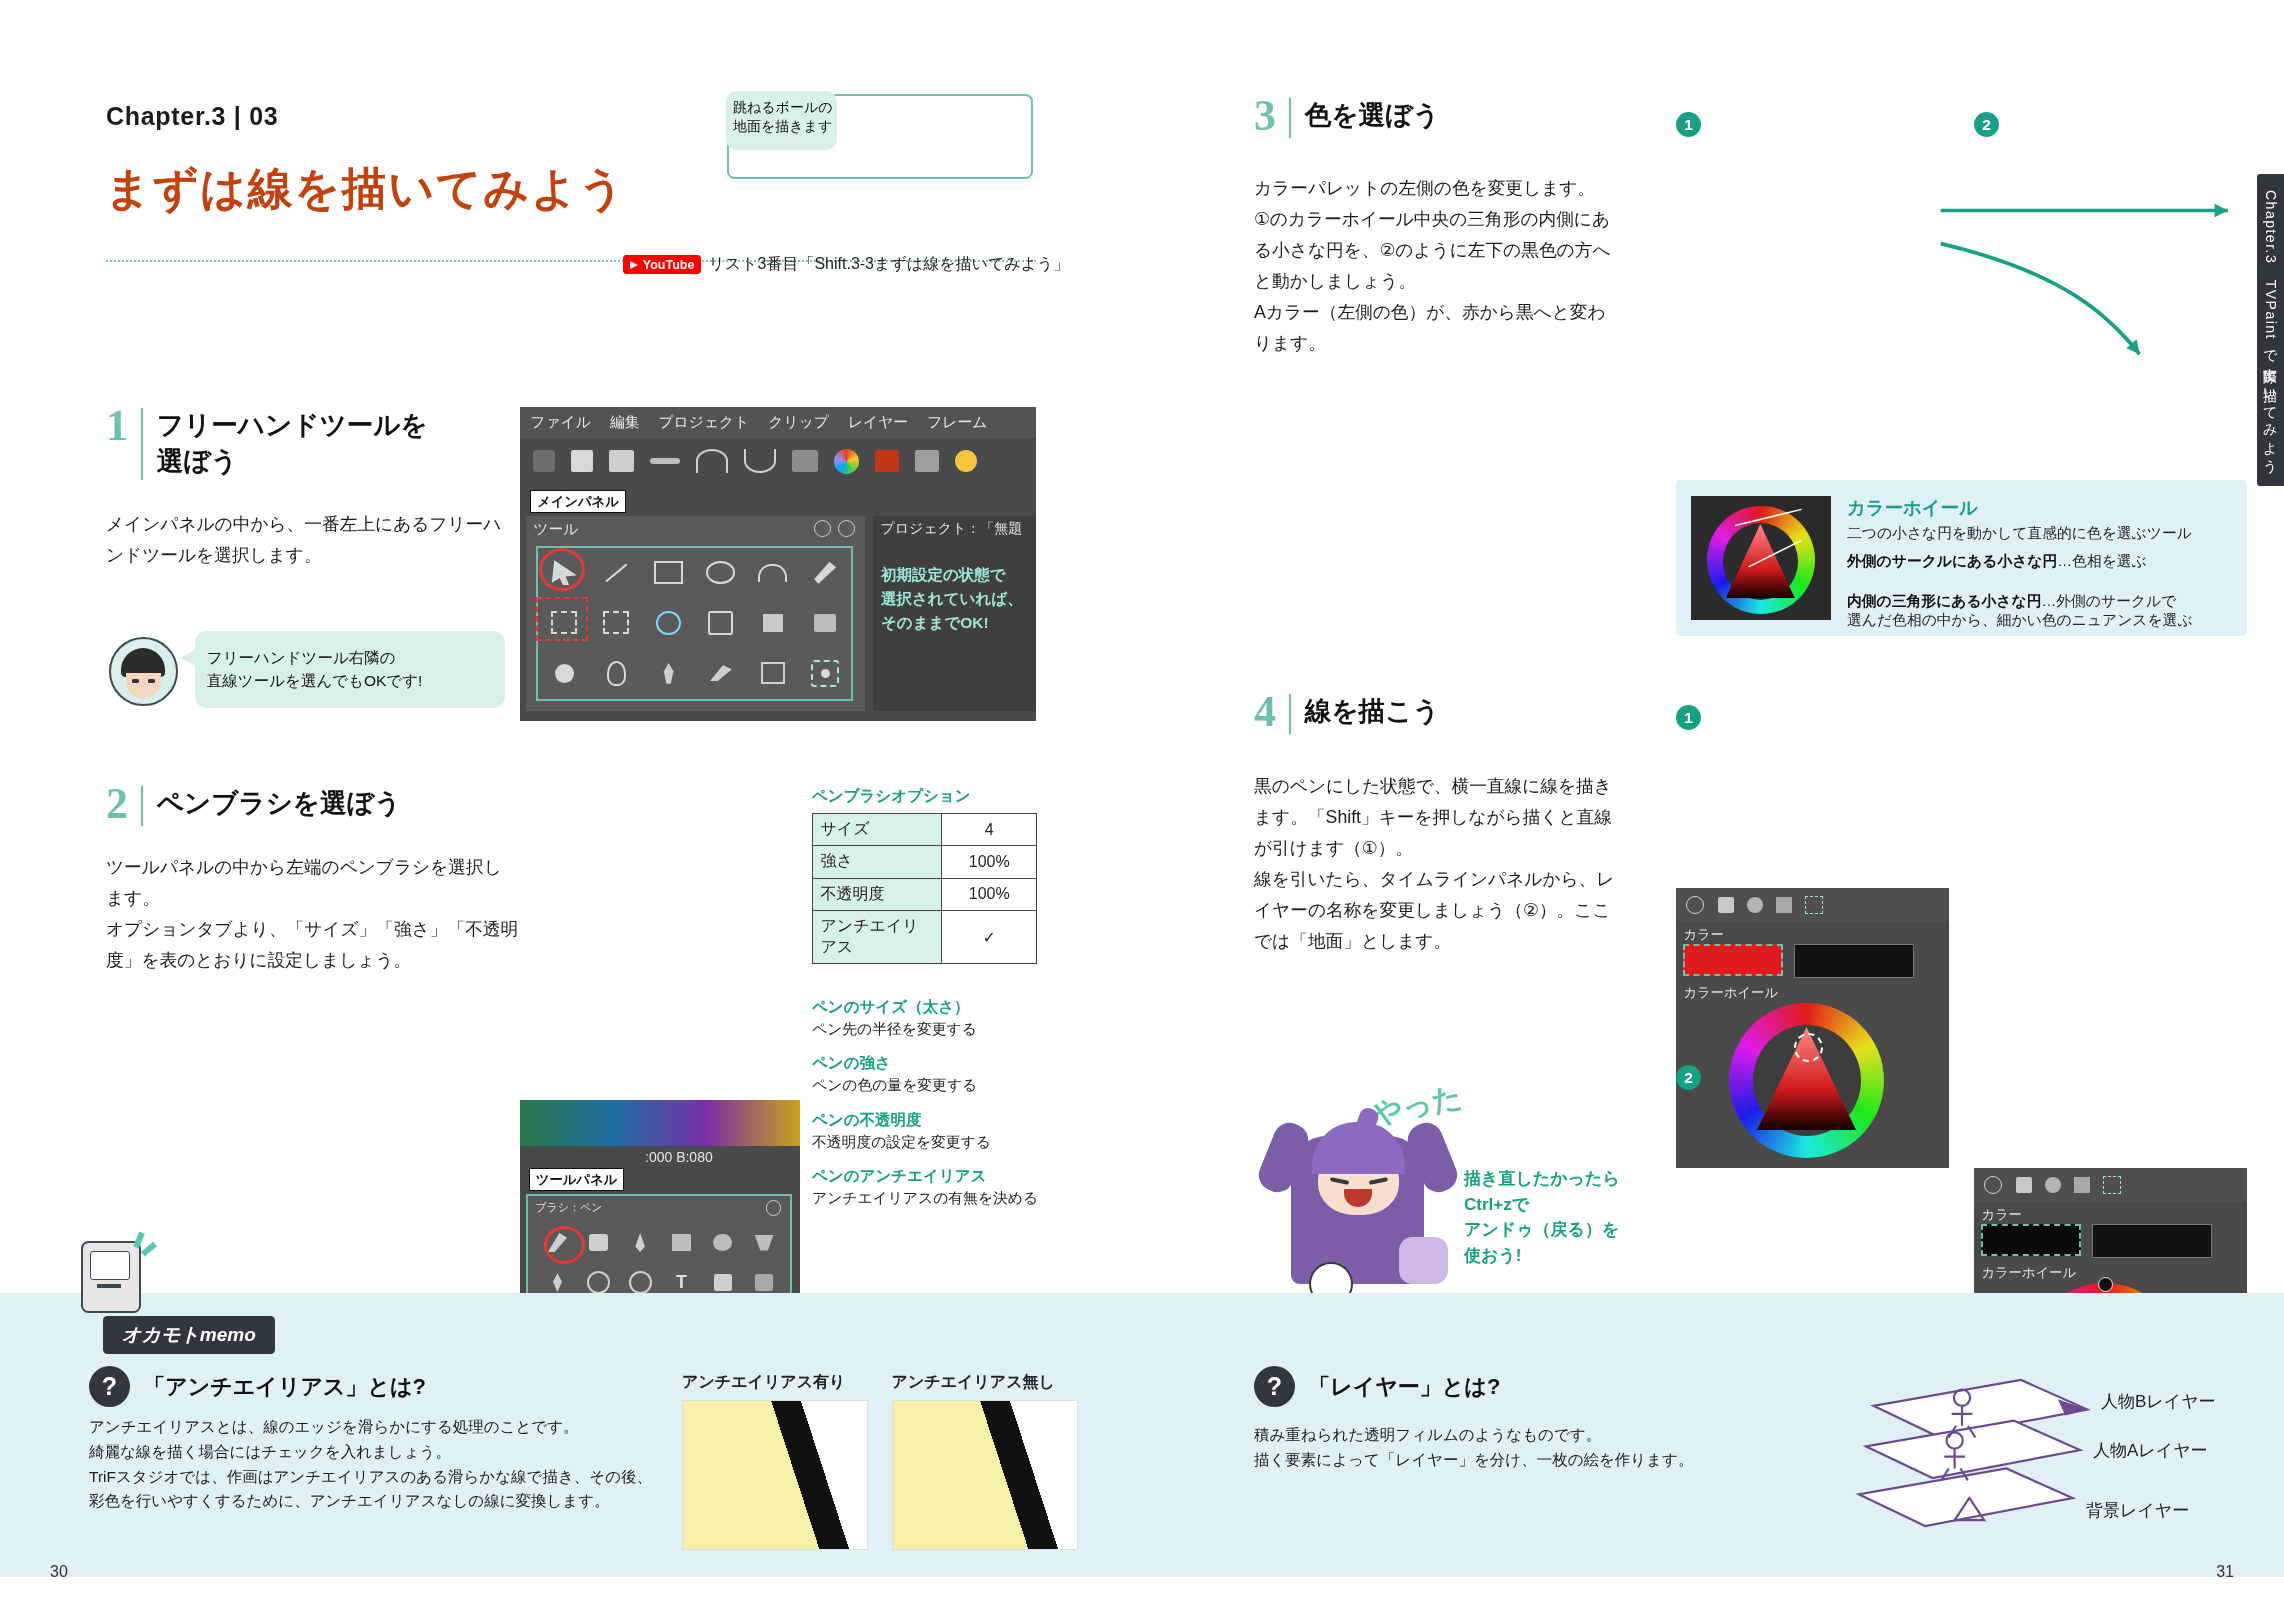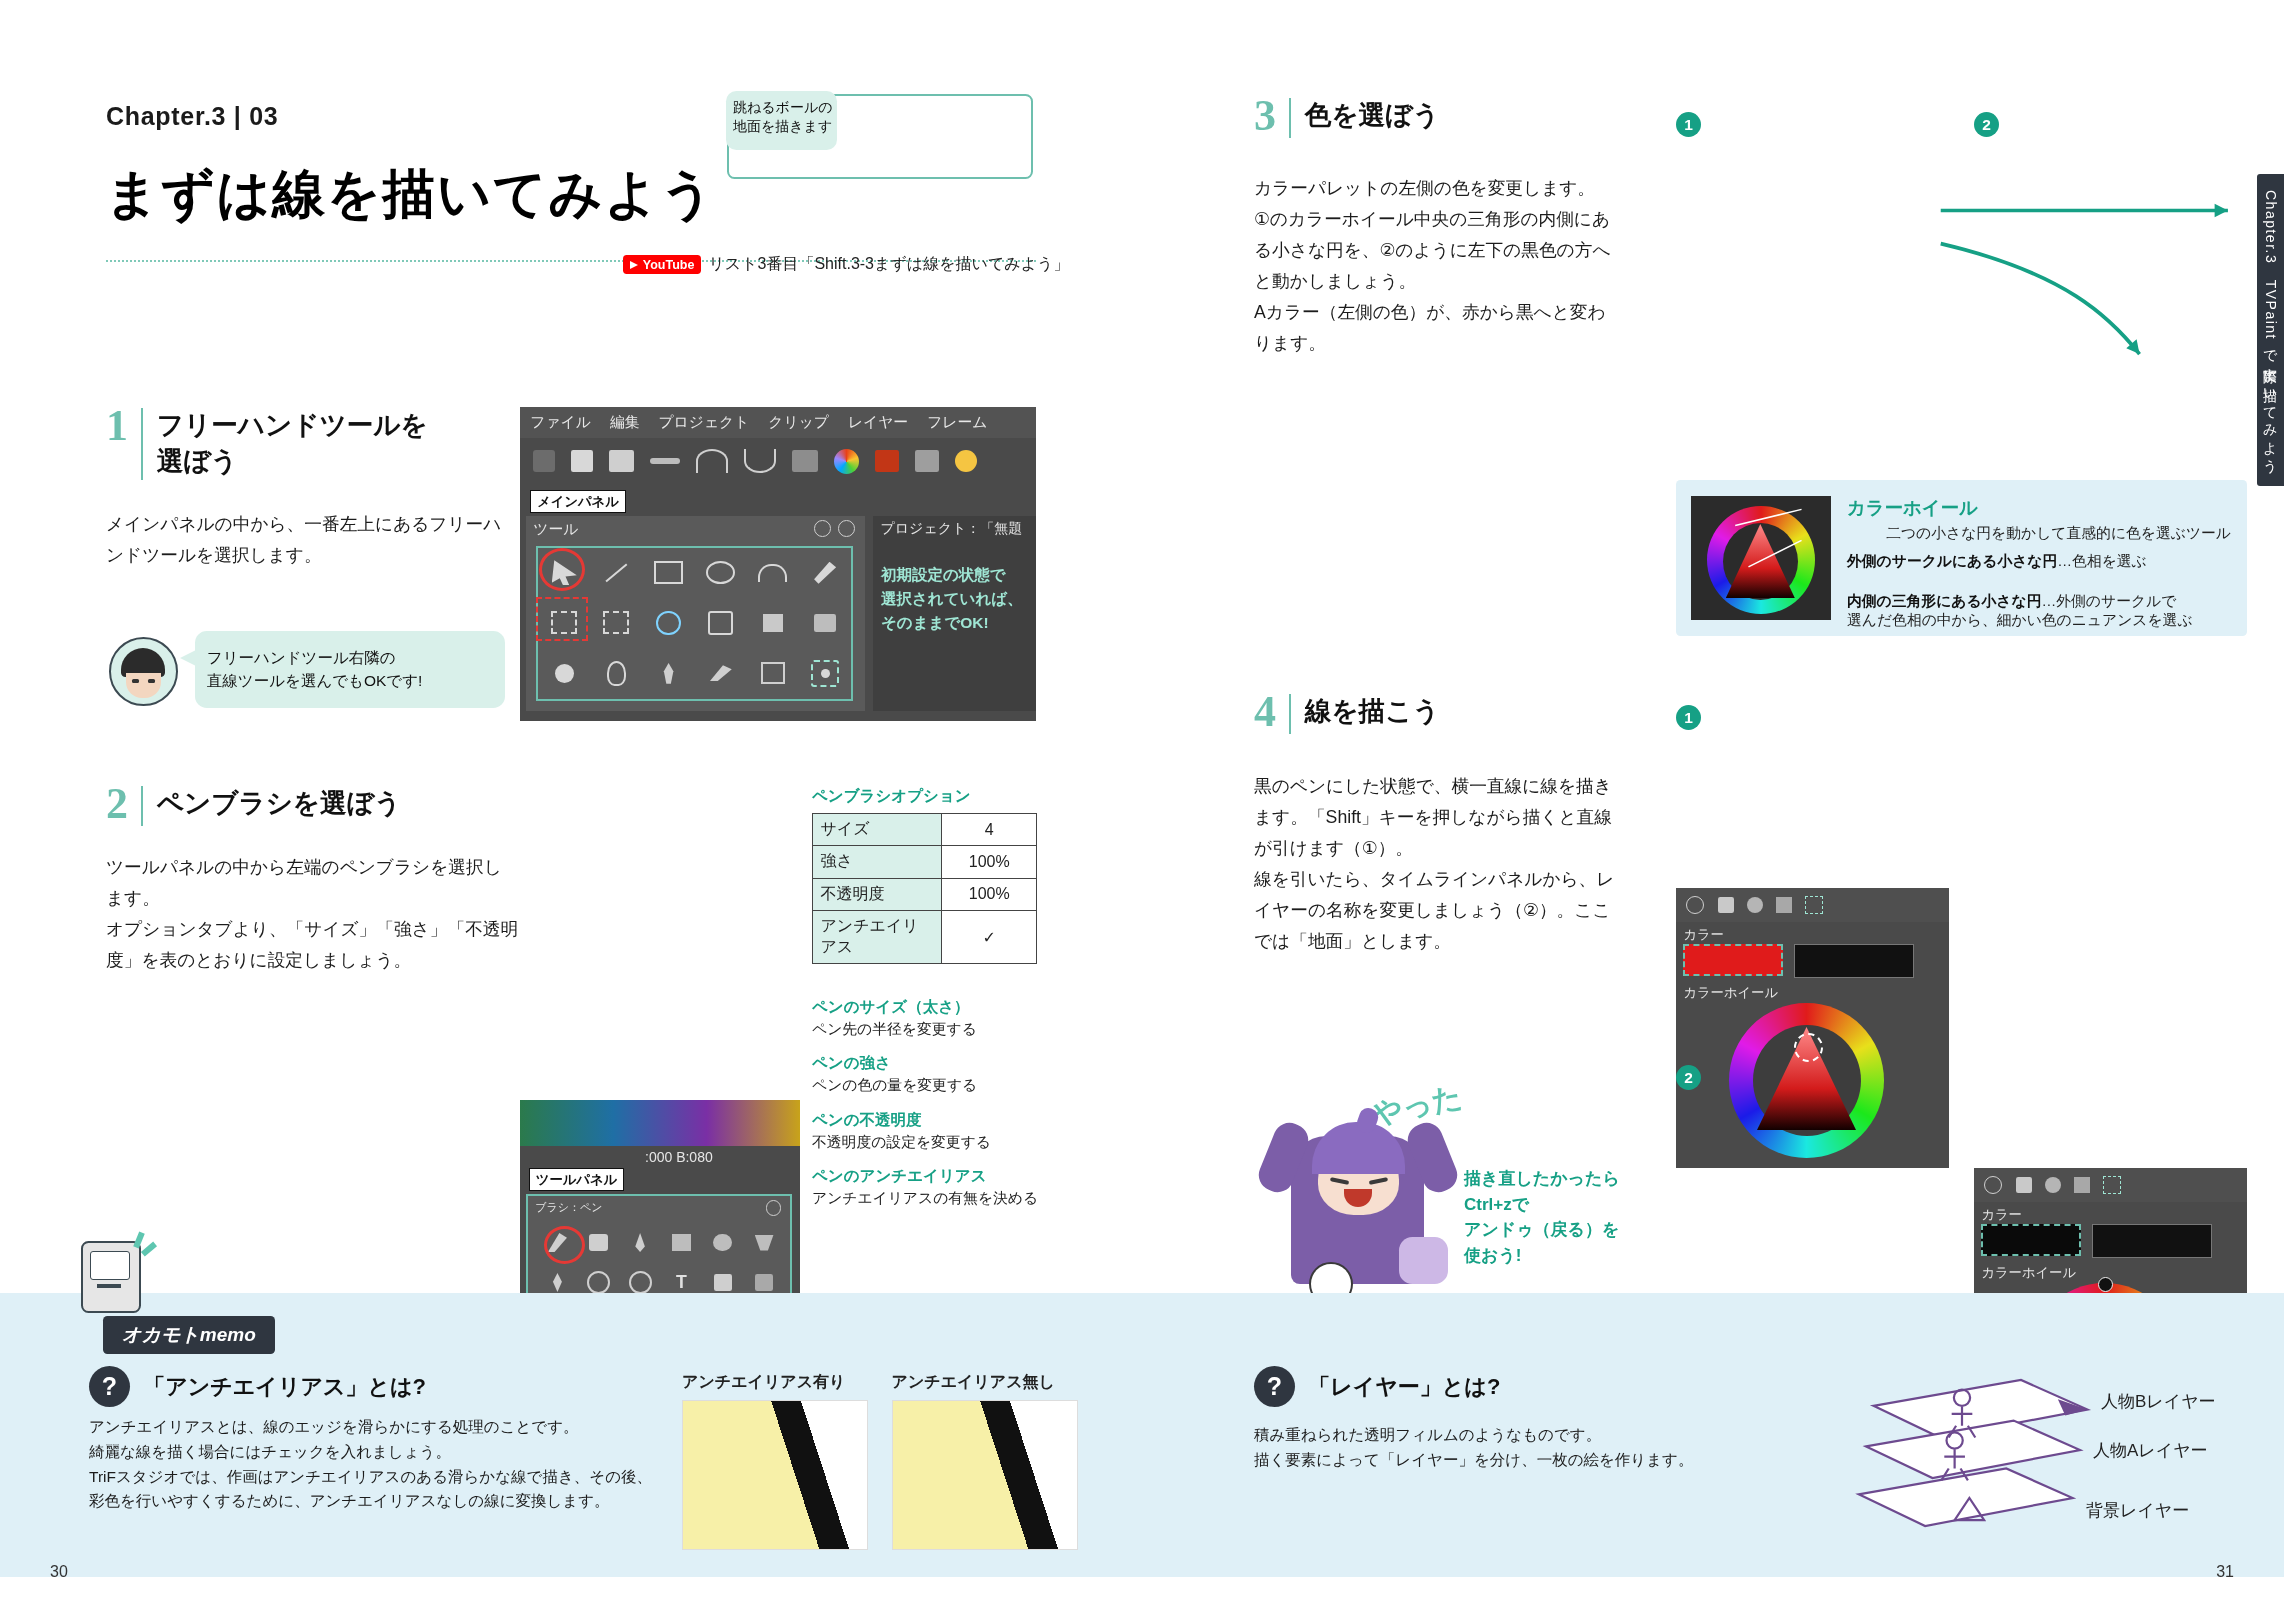--- a/index.html
+++ b/index.html
@@ -9,21 +9,21 @@
     font-family:"Liberation Sans","DejaVu Sans",sans-serif;
     color:#222222;
     position:relative;
     overflow:hidden;
   }
   .page{position:absolute;inset:0;}
   .abs{position:absolute;}
 
   
   .chapter-label{font-size:25px;font-weight:bold;letter-spacing:0.7px;color:#1b1b1b;}
-  .main-title{font-size:53px;font-weight:bold;letter-spacing:1.5px;color:#000000;}
+  .main-title{font-size:45px;font-weight:bold;letter-spacing:1.5px;color:#c2410c;}
   .body-text{font-size:17.7px;line-height:1.75;color:#1c1c1c;}
   .small-text{font-size:15.5px;line-height:1.6;color:#1c1c1c;}
 
   
   .step{display:flex;align-items:flex-start;gap:13.3px;}
   .step-num{font-size:44px;font-weight:bold;color:#6dbfae;line-height:1;font-family:"Liberation Serif",serif;}
   .step-bar{width:2.2px;background:#6dbfae;align-self:stretch;margin-top:4.4px;}
   .step-title{font-size:26.6px;font-weight:bold;color:#111;line-height:1.35;padding-top:4.4px;}
 
   
@@ -437,21 +437,21 @@
       <div style="position:absolute;left:16px;top:10.3px;width:108px;height:108px;border-radius:50%;background:conic-gradient(#e01b1b,#e8e01b,#1be81b,#1be8e0,#1b1be8,#e01be8,#e01b1b);"></div>
       <div style="position:absolute;left:32px;top:26.6px;width:75px;height:77px;border-radius:50%;background:#2b2b2b;"></div>
       <div style="position:absolute;left:35px;top:28px;width:69px;height:74px;background:linear-gradient(180deg,#ff8a8a,#d31b1b 60%,#120000);clip-path:polygon(50% 0,100% 100%,0 100%);"></div>
       <svg style="position:absolute;left:0;top:0;width:140px;height:124px;" viewBox="0 0 190 168" width="140" height="124">
         <line x1="60" y1="40" x2="150" y2="18" stroke="#ffffff" stroke-width="2"></line>
         <line x1="78" y1="96" x2="150" y2="60" stroke="#ffffff" stroke-width="2"></line>
       </svg>
     </div>
     <div style="position:absolute;left:171px;top:14.8px;width:384px;">
       <div style="font-size:18.4px;font-weight:bold;color:#16a085;">カラーホイール</div>
-      <div style="font-size:14.8px;margin-top:4.4px;text-align:right;">二つの小さな円を動かして直感的に色を選ぶツール</div>
+      <div style="font-size:14.8px;margin-top:4.4px;">二つの小さな円を動かして直感的に色を選ぶツール</div>
       <div style="margin-top:8.9px;font-size:14.8px;">
         <span style="font-weight:bold;color:#111;">外側のサークルにある小さな円</span><span>…色相を選ぶ</span>
       </div>
       <div style="margin-top:21px;font-size:14.8px;">
         <span style="font-weight:bold;color:#111;">内側の三角形にある小さな円</span><span style="white-space:pre-line;">…外側のサークルで
 選んだ色相の中から、細かい色のニュアンスを選ぶ</span>
       </div>
     </div>
   </div>
 

